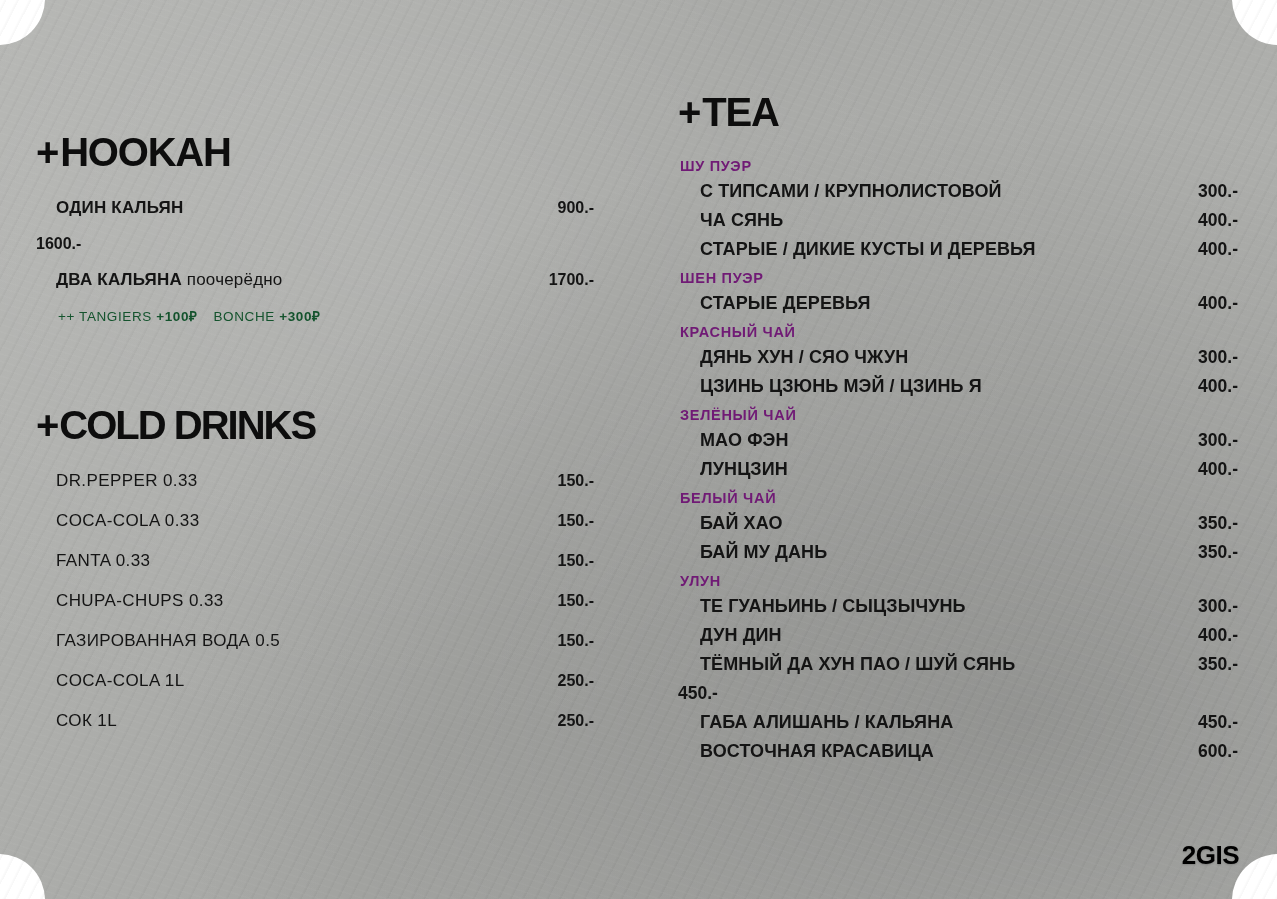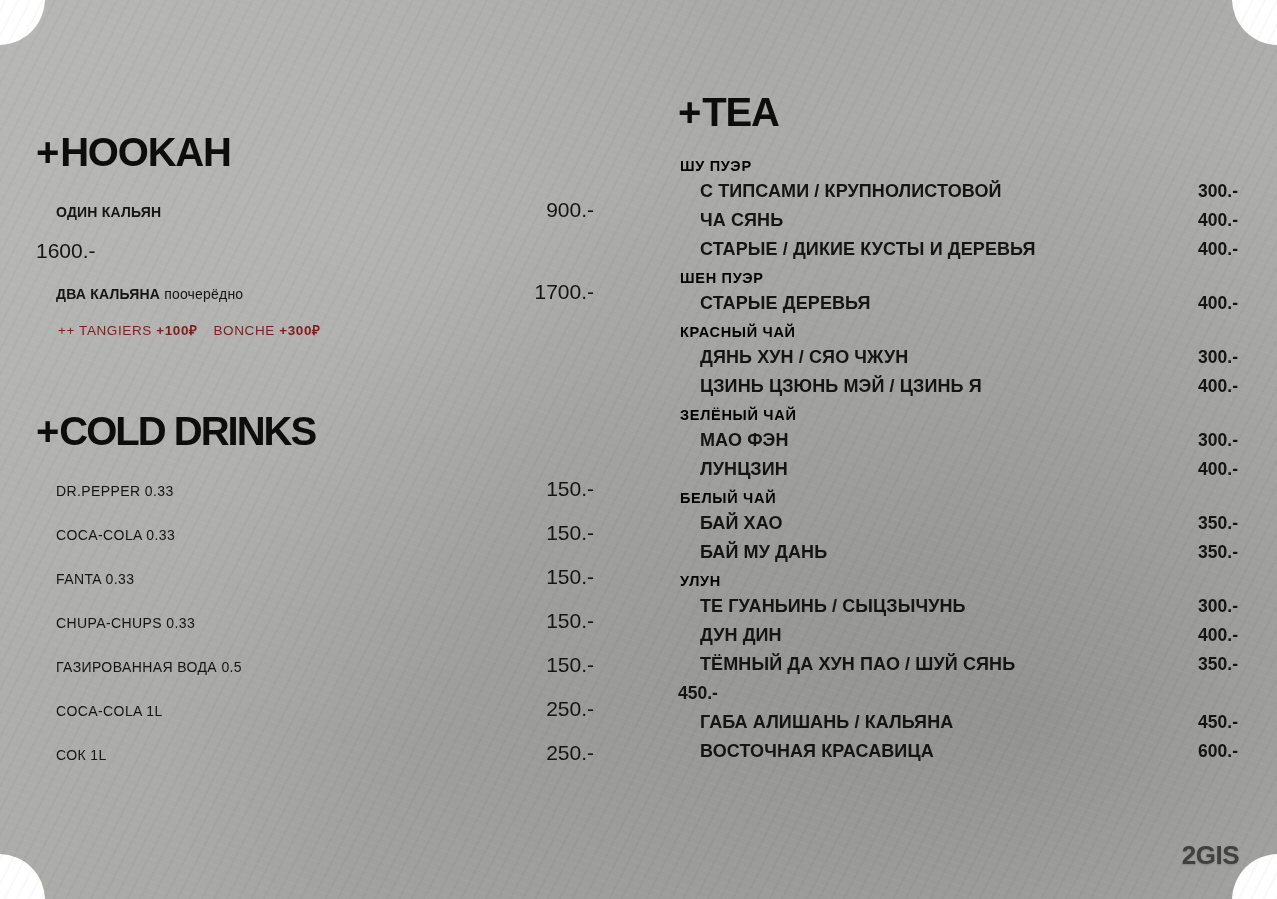--- a/index.html
+++ b/index.html
@@ -76,64 +76,64 @@
   .rows { margin: 0; padding: 0; }
 
   .row {
     display: flex;
     align-items: baseline;
     justify-content: space-between;
     padding: 0;
     margin: 0 0 15px 0;
   }
   .row .name {
-    font-size: 14px;
+    font-size: 17px;
     font-weight: 600;
     letter-spacing: 0.2px;
     color: #141414;
     white-space: nowrap;
   }
   .row .name .light {
     font-weight: 400;
     letter-spacing: 0.2px;
   }
   .row .price {
-    font-size: 21px;
-    font-weight: 400;
+    font-size: 16px;
+    font-weight: 700;
     color: #141414;
     white-space: nowrap;
   }
 
   
   .hookah-rows .row { margin-bottom: 17px; }
   .hookah-rows .row .name { padding-left: 20px; }
   .hookah-rows .row .price { padding-right: 22px; }
 
   .note {
-    margin: 8px 0 0 22px;
+    margin: 8px 0 8px 22px;
     font-size: 13.5px;
     letter-spacing: 0.6px;
-    color: #7f1d1d;
+    color: #14532d;
     font-weight: 400;
   }
   .note b { font-weight: 800; }
   .note .sep { display: inline-block; width: 16px; }
 
   
   .cold-rows .row { margin-bottom: 20px; }
   .cold-rows .row .name { padding-left: 20px; font-weight: 500; letter-spacing: 0.4px; }
   .cold-rows .row .price { padding-right: 22px; }
 
   
   .tea-group { margin-bottom: 10px; }
   .tea-group-title {
     font-size: 14.5px;
     font-weight: 800;
     letter-spacing: 0.7px;
-    color: #000000;
+    color: #701a75;
     margin: 0 0 7px 2px;
   }
   .tea-rows .row { margin-bottom: 8px; }
   .tea-rows .row .name {
     padding-left: 22px;
     font-size: 18px;
     font-weight: 600;
     letter-spacing: 0.1px;
   }
   .tea-rows .row .price {
@@ -142,21 +142,21 @@
     font-weight: 700;
   }
 
   .watermark {
     position: absolute;
     right: 38px;
     bottom: 28px;
     font-size: 26px;
     font-weight: 800;
     letter-spacing: -0.5px;
-    color: #404040;
+    color: #000000;
     z-index: 4;
     text-shadow: 0 1px 2px rgba(0,0,0,0.18);
   }
 </style>
 </head>
 <body>
 
 <div id="page">
 
   <div class="sheet-corner tl"></div>

